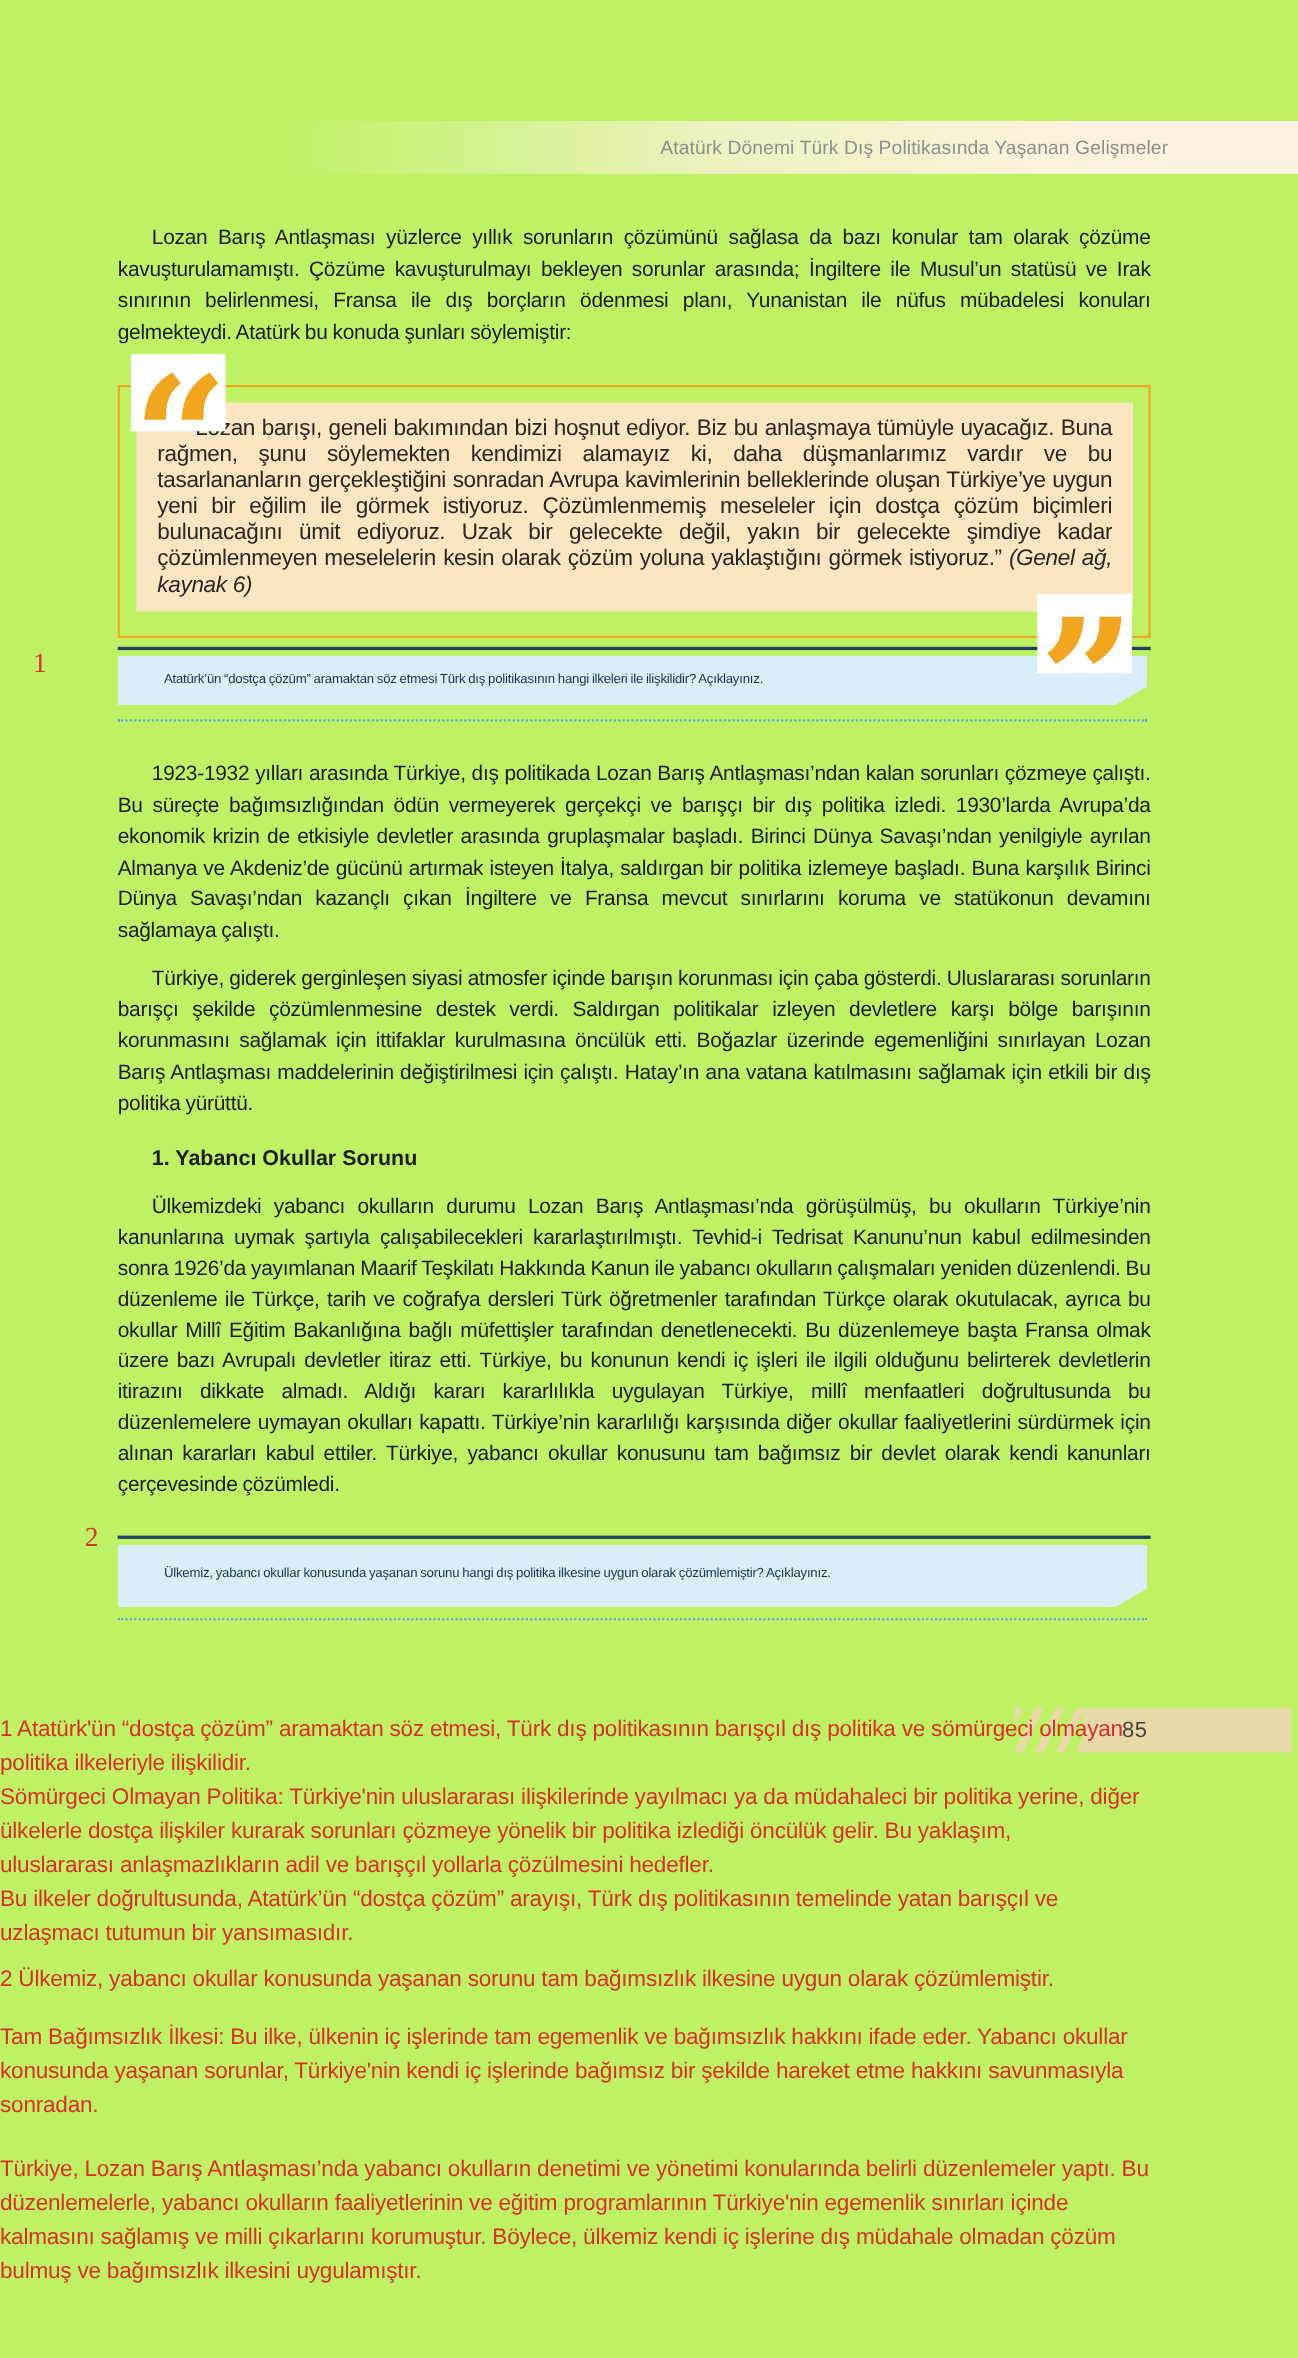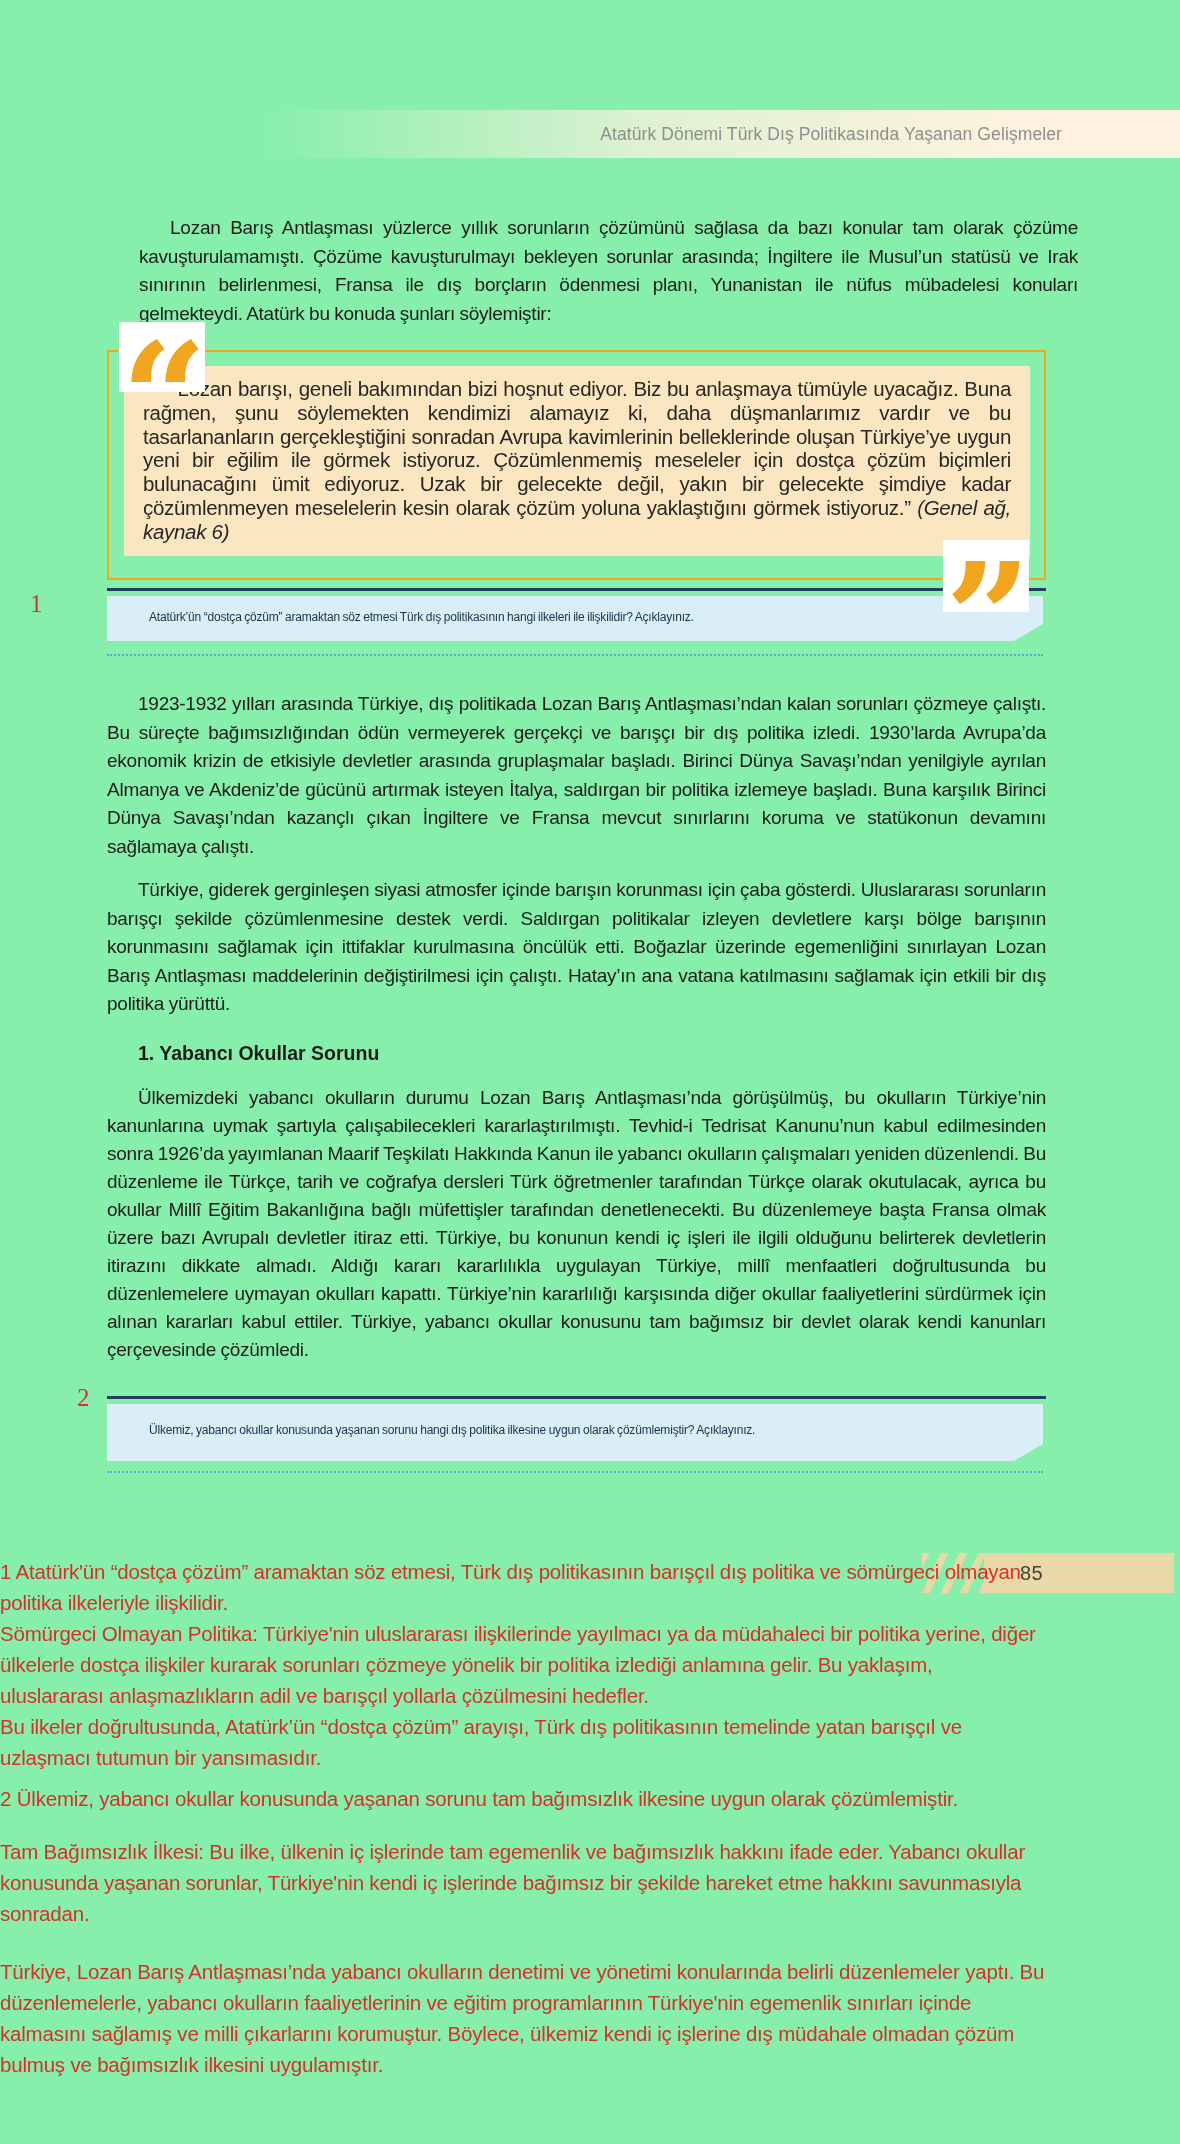--- a/index.html
+++ b/index.html
@@ -1,18 +1,18 @@
 <!DOCTYPE html>
 <html lang="tr"><head>
 <meta charset="utf-8">
 <style>
   html,body { margin:0; padding:0; background:#ffffff; }
   .page {
     position:relative; width:1180px; height:2144px; margin:0 auto;
-    background:#86efac; overflow:hidden;
+    background:#bef264; overflow:hidden;
     font-family:"Liberation Sans", sans-serif;
     -webkit-font-smoothing:antialiased;
   }
 
   
   .header-band {
     position:absolute; top:110px; left:0; width:1180px; height:48px;
     background:linear-gradient(to right,
       rgba(253,242,223,0) 0%, rgba(253,242,223,0) 22%,
       rgba(253,242,223,.75) 55%, #fdf2df 85%, #fdf2df 100%);
@@ -21,21 +21,21 @@
   }
   .header-title { color:#8e8e8e; font-size:17.5px; letter-spacing:.1px; }
 
   
   .body-par {
     position:absolute; left:107px; width:939px; margin:0;
     font-size:19px; line-height:28.6px; color:#1e1c1a;
     letter-spacing:-0.25px; word-spacing:-0.5px;
     text-align:justify; text-indent:31px;
   }
-  #p1 { top:214px;margin-left:32px; }
+  #p1 { top:203px; }
   #p2 { top:690px; }
   #p3 { top:876px; }
   #p4 { top:1084px; line-height:28px; }
   .section-heading {
     position:absolute; left:138px; top:1042px; margin:0;
     font-size:19.5px; font-weight:bold; color:#1e1c1a;
   }
 
   
   .quote-wrap { position:absolute; left:107px; top:322px; width:941px; height:270px; }
@@ -154,21 +154,21 @@
     <span class="page-number">85</span>
   </div>
 
   <div class="answers">
     <div class="ans-block" id="ans-a">
         <div>1 Atatürk'ün “dostça çözüm” aramaktan söz etmesi, Türk dış politikasının barışçıl dış politika ve sömürgeci olmayan</div>
         <div>politika ilkeleriyle ilişkilidir.</div>
       </div>
     <div class="ans-block" id="ans-c">
         <div>Sömürgeci Olmayan Politika: Türkiye'nin uluslararası ilişkilerinde yayılmacı ya da müdahaleci bir politika yerine, diğer</div>
-        <div>ülkelerle dostça ilişkiler kurarak sorunları çözmeye yönelik bir politika izlediği anlamına gelir. Bu yaklaşım,</div>
+        <div>ülkelerle dostça ilişkiler kurarak sorunları çözmeye yönelik bir politika izlediği öncülük gelir. Bu yaklaşım,</div>
         <div>uluslararası anlaşmazlıkların adil ve barışçıl yollarla çözülmesini hedefler.</div>
       </div>
     <div class="ans-block" id="ans-d">
         <div>Bu ilkeler doğrultusunda, Atatürk’ün “dostça çözüm” arayışı, Türk dış politikasının temelinde yatan barışçıl ve</div>
         <div>uzlaşmacı tutumun bir yansımasıdır.</div>
       </div>
     <div class="ans-block" id="ans-e">
         <div>2 Ülkemiz, yabancı okullar konusunda yaşanan sorunu tam bağımsızlık ilkesine uygun olarak çözümlemiştir.</div>
       </div>
     <div class="ans-block" id="ans-f">

